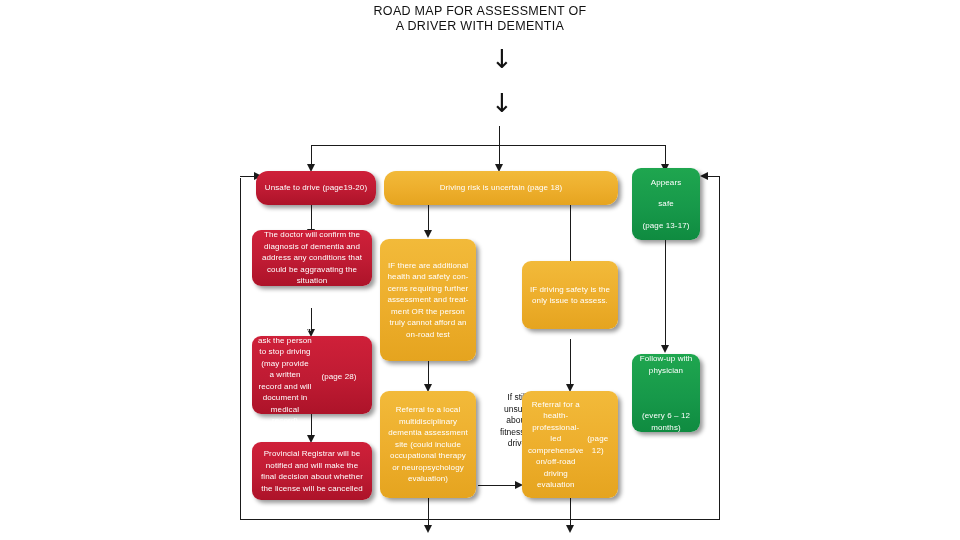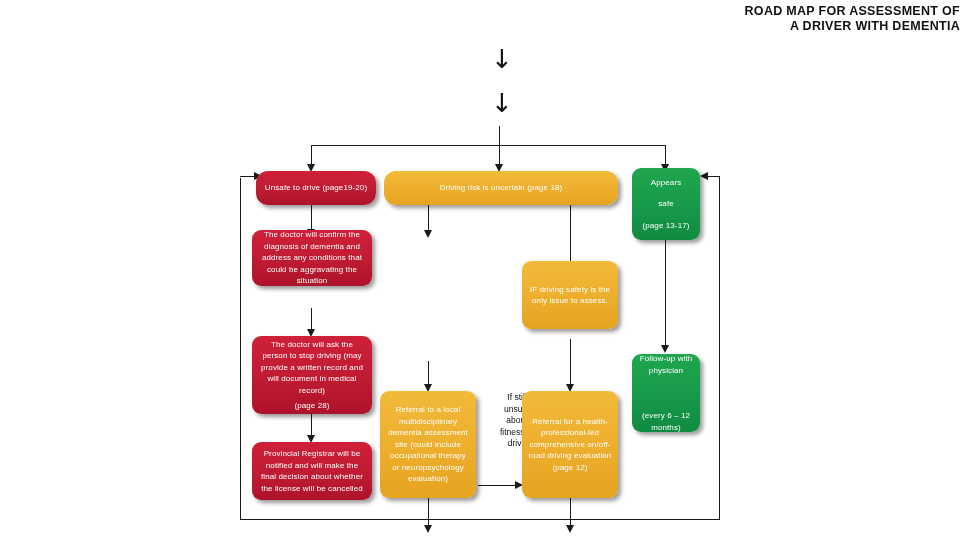--- a/index.html
+++ b/index.html
@@ -5,22 +5,22 @@
   html,body{margin:0;padding:0;}
   body{
     width:960px;height:540px;background:#ffffff;
     font-family:"Liberation Sans",sans-serif;
     overflow:hidden;position:relative;
   }
   #stage{position:absolute;left:0;top:0;width:960px;height:540px;}
 
   
   .title{
-    position:absolute;left:0;top:4px;width:960px;text-align:right;
-    font-weight:bold;font-size:12.5px;letter-spacing:.3px;color:#111;
+    position:absolute;left:0;top:4px;width:960px;text-align:center;
+    font-weight:normal;font-size:12.5px;letter-spacing:.3px;color:#111;
     line-height:15px;
   }
 
   
   .vline{position:absolute;background:#1a1a1a;width:1.4px;}
   .hline{position:absolute;background:#1a1a1a;height:1.4px;}
   .arrowdown{
     position:absolute;width:0;height:0;
     border-left:4.5px solid transparent;border-right:4.5px solid transparent;
     border-top:8px solid #1a1a1a;
@@ -115,35 +115,38 @@
   <div class="vline" style="left:311px;top:205px;height:27px;"></div>
   <div class="arrowdown" style="left:307px;top:229px;"></div>
 
   <div class="box red" style="left:252px;top:230px;width:120px;height:56px;">
     <span>The doctor will confirm the diagnosis of dementia and address any conditions that could be aggravating the situation</span>
   </div>
 
   <div class="vline" style="left:311px;top:308px;height:24px;"></div>
   <div class="arrowdown" style="left:307px;top:329px;"></div>
 
-  <div class="box red" style="left:252px;top:336px;width:120px;height:78px;flex-direction:column;justify-content:center;">
+  <div class="box red" style="left:252px;top:336px;width:120px;height:78px;flex-direction:row;justify-content:center;">
     <span>The doctor will ask the person to stop driving (may provide a written record and will document in medical record)</span>
     <span style="margin-top:4px;">(page 28)</span>
   </div>
 
   <div class="vline" style="left:311px;top:414px;height:24px;"></div>
   <div class="arrowdown" style="left:307px;top:435px;"></div>
 
   <div class="box red" style="left:252px;top:442px;width:120px;height:58px;">
     <span>Provincial Registrar will be notified and will make the final decision about whether the  license will be cancelled</span>
   </div>
 
   <div class="vline" style="left:428px;top:205px;height:28px;"></div>
   <div class="arrowdown" style="left:424px;top:230px;"></div>
 
+  <div class="box amber" style="left:380px;top:239px;width:96px;height:122px;">
+    <span>IF there are additional health and safety con-cerns requiring further assessment and treat-ment OR the person truly cannot afford an on-road test</span>
+  </div>
 
   <div class="vline" style="left:428px;top:361px;height:26px;"></div>
   <div class="arrowdown" style="left:424px;top:384px;"></div>
 
   <div class="box amber" style="left:380px;top:391px;width:96px;height:107px;">
     <span>Referral to a local multidisciplinary dementia assessment site (could include occupational therapy or neuropsychology evaluation)</span>
   </div>
 
   <div class="plain" style="left:478px;top:392px;width:46px;">If still unsure about fitness to drive</div>
   <div class="hline" style="left:478px;top:485px;width:40px;"></div>
@@ -152,21 +155,21 @@
   <div class="vline" style="left:570px;top:205px;height:62px;"></div>
   <div class="arrowdown" style="left:566px;top:264px;"></div>
 
   <div class="box amber" style="left:522px;top:261px;width:96px;height:68px;">
     <span>IF driving safety is the only issue to assess.</span>
   </div>
 
   <div class="vline" style="left:570px;top:339px;height:48px;"></div>
   <div class="arrowdown" style="left:566px;top:384px;"></div>
 
-  <div class="box amber" style="left:522px;top:391px;width:96px;height:107px;flex-direction:column;justify-content:center;">
+  <div class="box amber" style="left:522px;top:391px;width:96px;height:107px;flex-direction:row;justify-content:center;">
     <span>Referral for a health-professional-led comprehensive on/off-road driving evaluation</span>
     <span style="margin-top:0;">(page 12)</span>
   </div>
 
   <div class="vline" style="left:665px;top:240px;height:108px;"></div>
   <div class="arrowdown" style="left:661px;top:345px;"></div>
 
   <div class="box green" style="left:632px;top:354px;width:68px;height:78px;flex-direction:column;justify-content:center;gap:25px;">
     <span>Follow-up with physician</span>
     <span style="margin-top:9px;">(every 6 – 12 months)</span>

